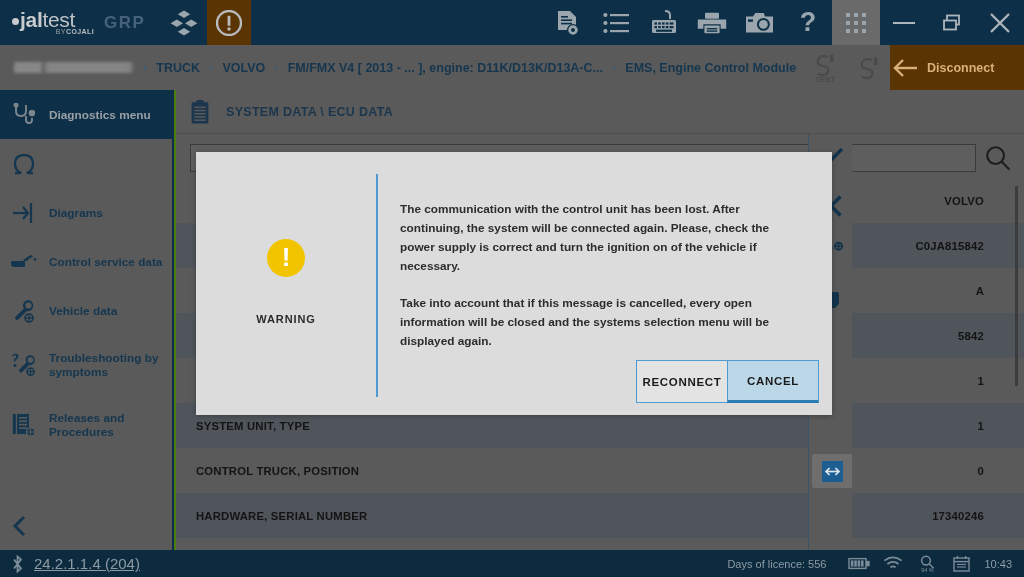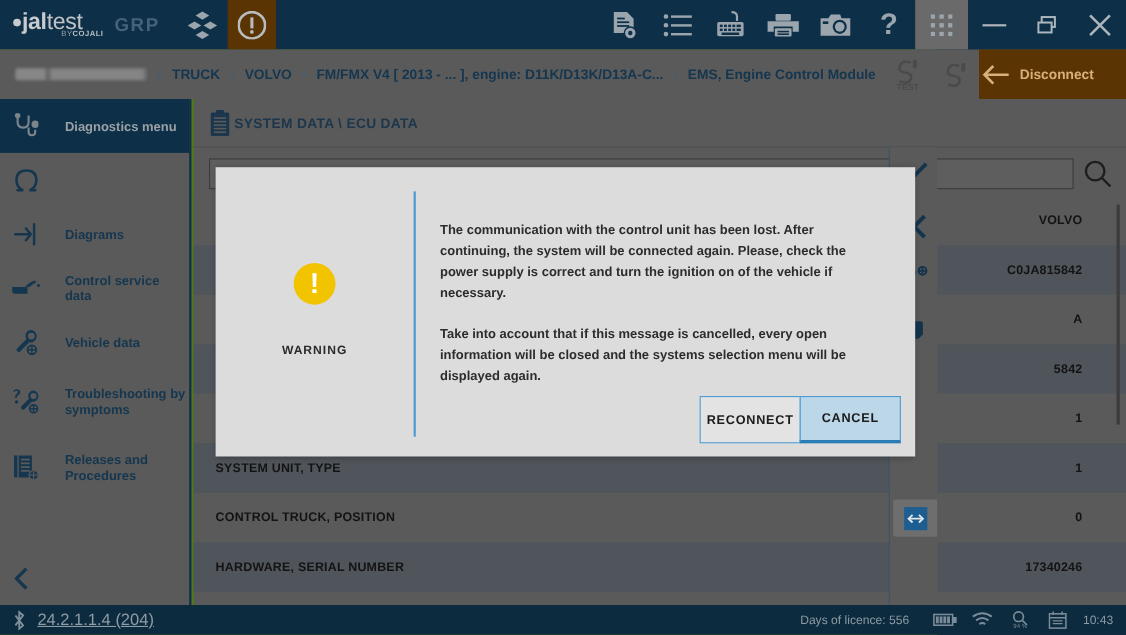--- a/index.html
+++ b/index.html
@@ -107,21 +107,21 @@
   }
 
   
   .sidebar {
     position: absolute; left: 0; top: 90px;
     width: 174px; height: 460px;
     background: #5a5a5a;
     border-right: 2px solid #0d3048;
   }
   .sb-item {
-    display: flex; align-items: center; gap: 21px;
+    display: flex; align-items: center; gap: 11px;
     height: 49px; padding-left: 10px;
   }
   .sb-item.active { background: #0d3048; }
   .sb-item .sbicon {
     width: 28px; min-width: 28px;
     display: flex; align-items: center; justify-content: center;
     color: #15364f;
   }
   .sb-item.active .sbicon { color: #7d858c; }
   .sb-label {
@@ -137,21 +137,21 @@
     color: #15364f;
   }
 
   
   .main {
     position: absolute; left: 176px; top: 90px;
     width: 848px; height: 460px;
     background: #5a5a5a;
   }
   .page-title-row {
-    display: flex; align-items: center; gap: 3px;
+    display: flex; align-items: center; gap: 16px;
     height: 44px; padding-left: 14px;
     border-bottom: 1px solid #4f4f4f;
   }
   .page-title {
     font-size: 12.5px; font-weight: bold;
     color: #1b364d; letter-spacing: 0.3px;
   }
   .search-row {
     display: flex; align-items: center;
     height: 40px; padding: 0 4px 0 14px;

